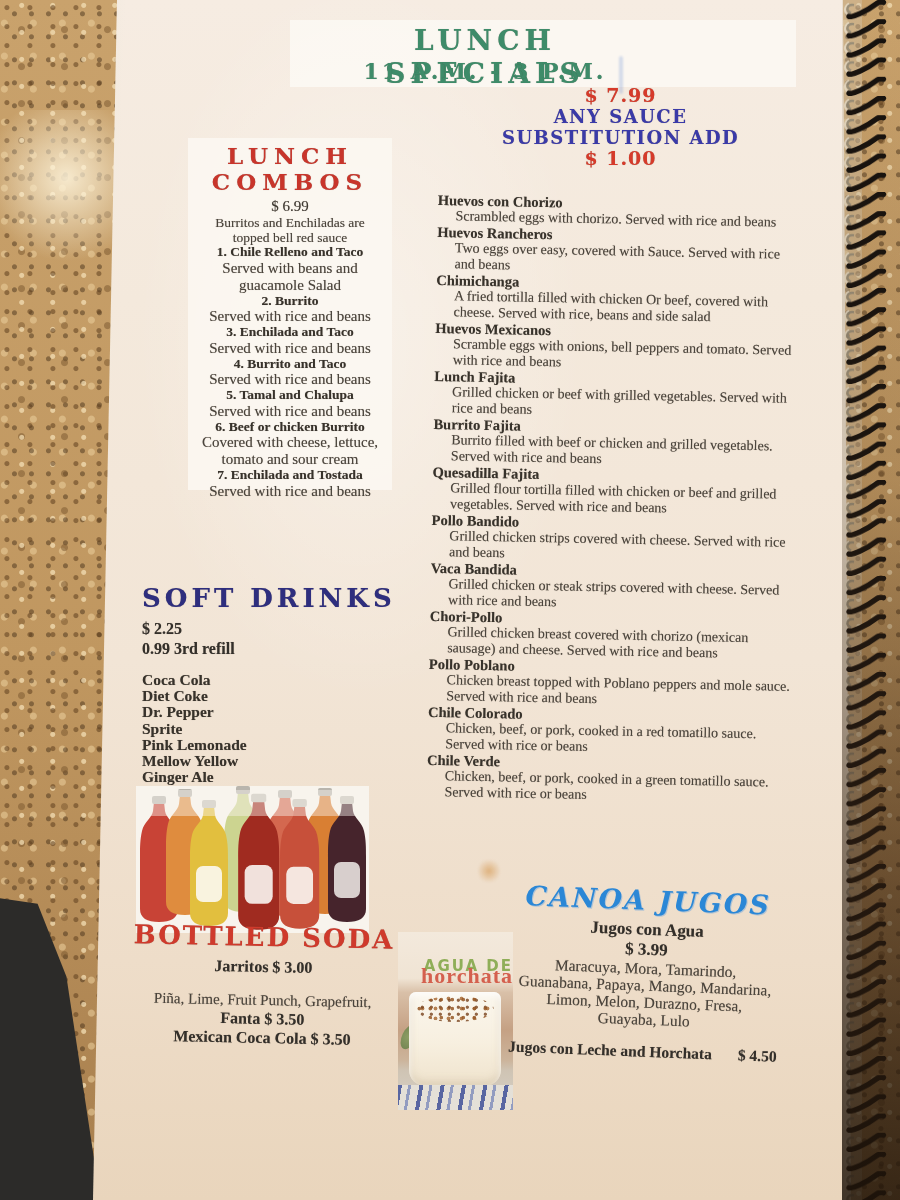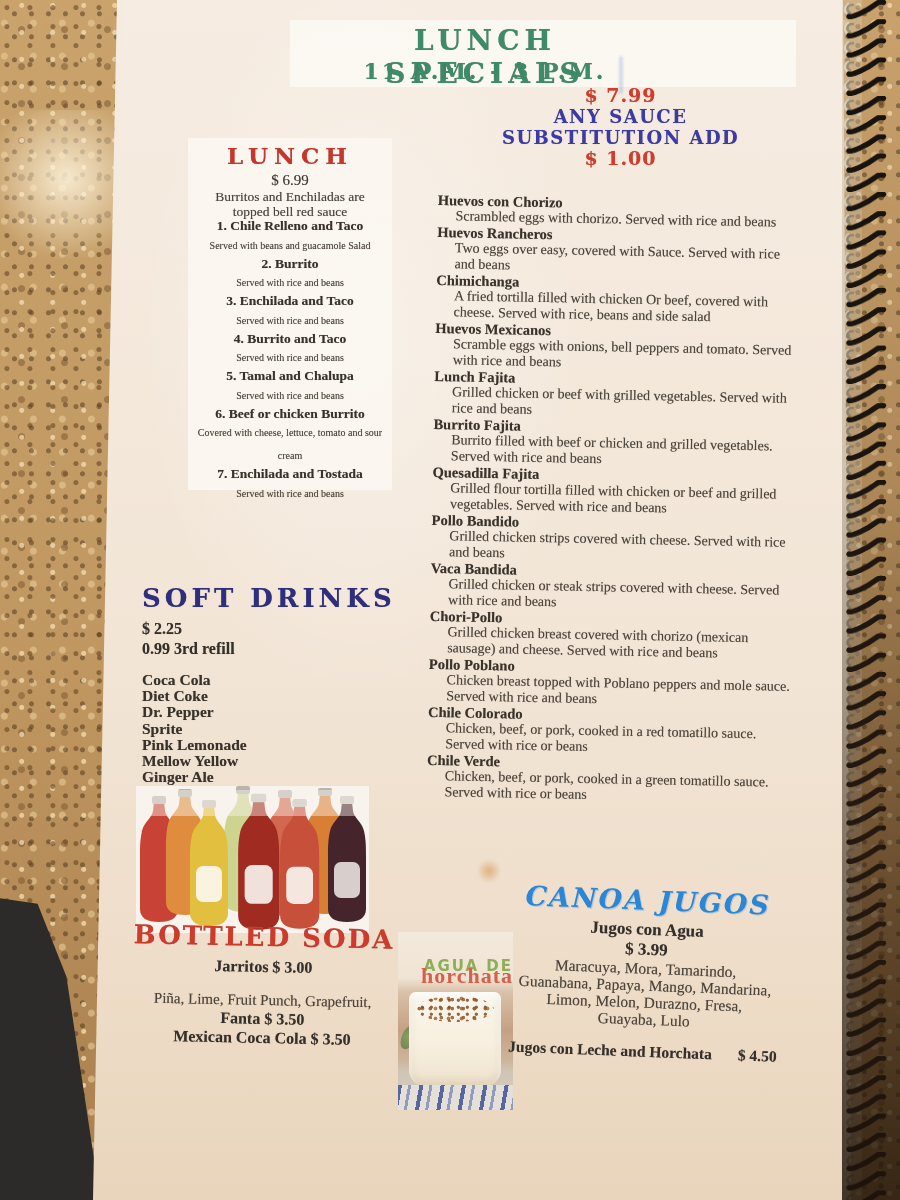--- a/index.html
+++ b/index.html
@@ -40,21 +40,21 @@
   .allspecial{position:absolute;left:468px;top:85px;width:305px;text-align:center;line-height:21px;}
   .blue-line{font-family:"DejaVu Serif",serif;font-weight:bold;font-size:18px;letter-spacing:1.5px;color:#3a3aa8;}
   .red-line{font-family:"DejaVu Serif",serif;font-weight:bold;font-size:19px;letter-spacing:1px;color:#d63a2a;}
   
   .combos-box{position:absolute;left:188px;top:138px;width:204px;height:352px;background:rgba(252,248,242,.85);
     text-align:center;padding-top:5px;box-sizing:border-box;}
   .combos-title{font-family:"DejaVu Serif",serif;font-weight:bold;font-size:23px;letter-spacing:6px;color:#c8352b;line-height:26px;}
   .combos-price{font-size:15px;line-height:19px;margin-top:2px;color:#3f3a33;}
   .combos-note{font-size:13.5px;line-height:14.5px;width:182px;margin:0 auto;color:#4a443c;}
   .combo-name{font-size:13.5px;line-height:14.5px;font-weight:bold;color:#37322b;}
-  .combo-desc{font-size:10px;line-height:23px;color:#4a443c;}
+  .combo-desc{font-size:15px;line-height:17px;color:#4a443c;}
   
   .specials{position:absolute;left:438px;top:192px;width:362px;transform:rotate(1.1deg);transform-origin:top left;}
   .sp-name{font-size:14.5px;line-height:16px;font-weight:bold;color:#37322b;}
   .sp-desc{font-size:14px;line-height:16px;padding-left:18px;color:#4a443c;}
   
   .softdrinks{position:absolute;left:142px;top:583px;width:292px;text-align:left;}
   .sd-title{font-family:"DejaVu Serif",serif;font-weight:bold;font-size:26px;letter-spacing:4px;color:#2e2e7e;line-height:31px;}
   .sd-price{font-size:16px;font-weight:bold;line-height:20px;margin-top:5px;color:#332f2a;font-family:Liberation Serif, serif;}
   .sd-refill{font-size:16px;font-weight:bold;line-height:19px;color:#332f2a;}
   .sd-list{margin-top:14px;}
@@ -123,20 +123,21 @@
 
     <div class="allspecial">
       <div class="red-line shadowed">$ 7.99</div>
       <div class="blue-line shadowed">ANY SAUCE</div>
       <div class="blue-line shadowed">SUBSTITUTION ADD</div>
       <div class="red-line shadowed">$ 1.00</div>
     </div>
 
     <div class="combos-box">
       <div class="combos-title shadowed">LUNCH</div>
+      <div class="combos-title shadowed">COMBOS</div>
       <div class="combos-price shadowed">$ 6.99</div>
       <div class="combos-note shadowed">Burritos and Enchiladas are topped bell red sauce</div>
       <div class="combo-item">
         <div class="combo-name shadowed">1. Chile Relleno and Taco</div>
         <div class="combo-desc shadowed">Served with beans and guacamole Salad</div>
       </div>
       <div class="combo-item">
         <div class="combo-name shadowed">2. Burrito</div>
         <div class="combo-desc shadowed">Served with rice and beans</div>
       </div>

